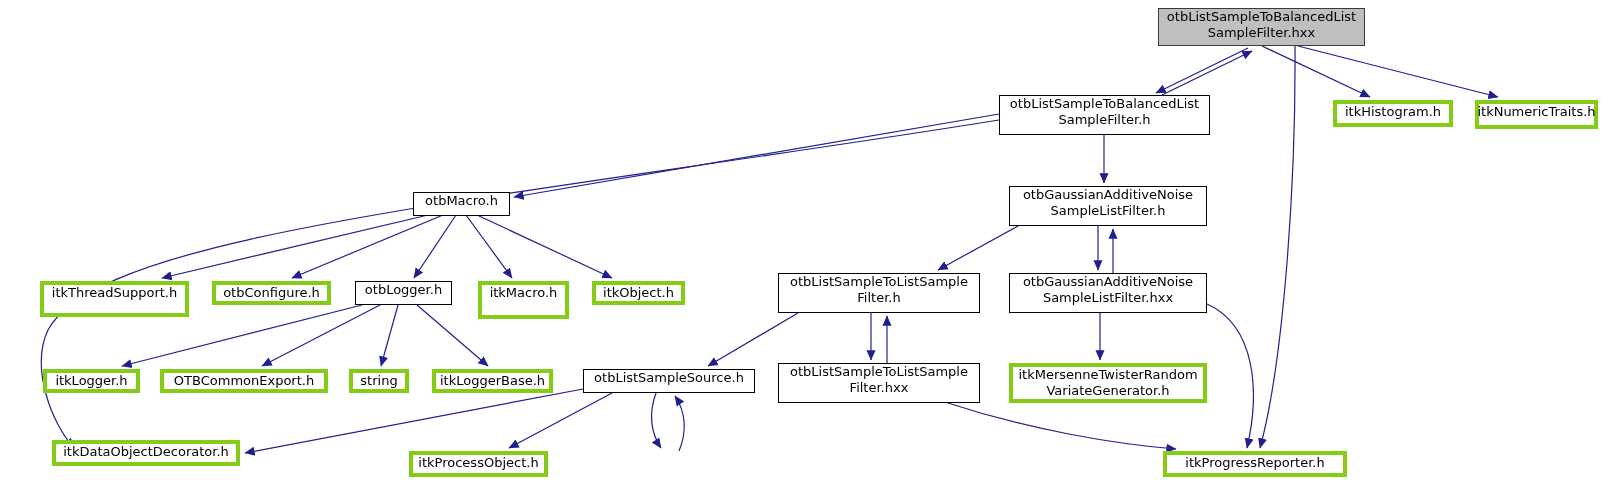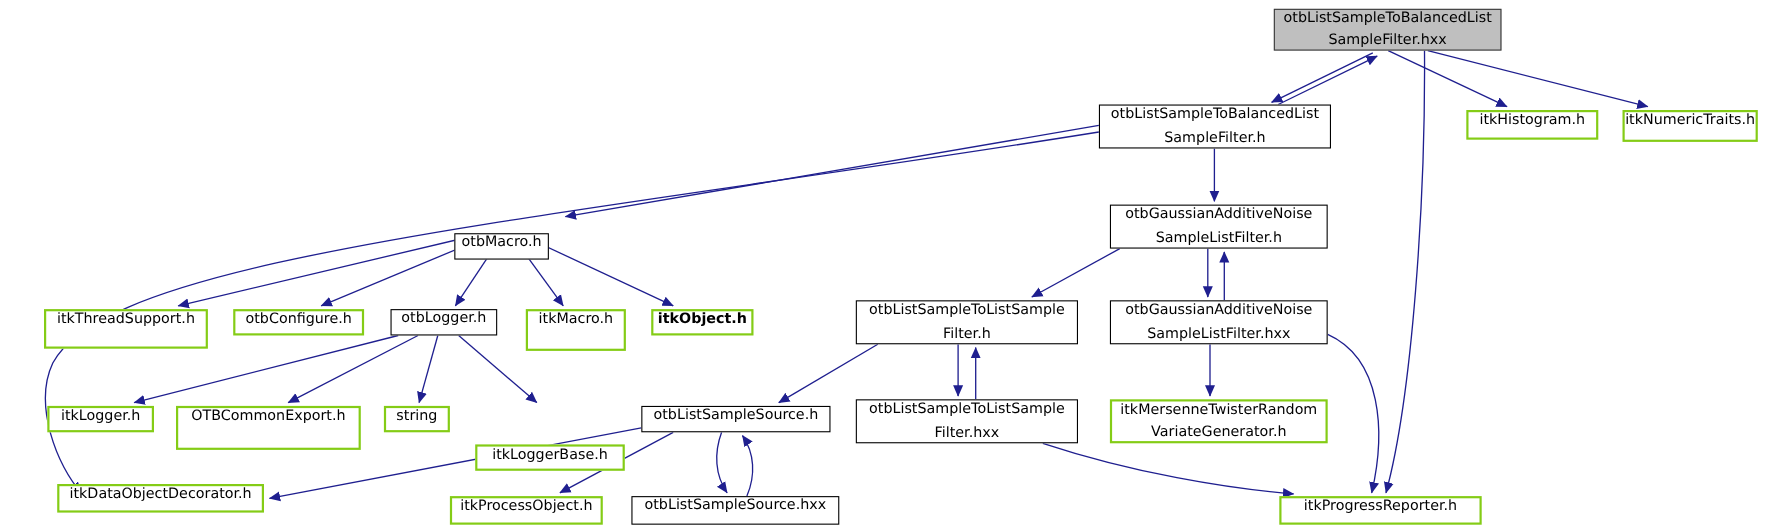--- a/index.html
+++ b/index.html
@@ -8,30 +8,30 @@
     width:1623px; height:484px;
     background:#ffffff;
     font-family:"DejaVu Sans","Liberation Sans",sans-serif;
     overflow:hidden;
   }
   #edges { position:absolute; left:0; top:0; width:1623px; height:484px; }
   .node {
     position:absolute;
     box-sizing:border-box;
     display:flex; flex-direction:column;
-    justify-content:space-between; align-items:center;
+    justify-content:flex-start; align-items:center;
     background:#ffffff;
     border:1px solid #000000;
     color:#000000;
     font-size:13px; line-height:16px;
     text-align:center; white-space:nowrap;
     z-index:2;
   }
   .node.current { border:1.4px solid #3a3a3a; }
-  .node.external { border:2px solid #84cc16; }
+  .node.external { border:4px solid #84cc16; }
   .node .line { pointer-events:none; }
 </style>
 </head>
 <body>
 
 <div id="canvas">
   <svg id="edges" xmlns="http://www.w3.org/2000/svg" width="1623" height="484" viewBox="0 0 1623 484">
     <defs>
       <marker id="arrowhead" viewBox="0 0 10 10" refX="8.5" refY="5" markerWidth="9.5" markerHeight="9.5" orient="auto">
         <path d="M 0 1 L 9 5 L 0 9 z" fill="#1f1f8f"></path>
@@ -77,78 +77,75 @@
     <div class="node documented" style="left: 999px; top: 95px; width: 211px; height: 40px;">
       <div class="line">otbListSampleToBalancedList</div>
       <div class="line">SampleFilter.h</div>
     </div>
     <div class="node external" style="left: 1333px; top: 100px; width: 120px; height: 27px;">
       <div class="line">itkHistogram.h</div>
     </div>
     <div class="node external" style="left: 1475px; top: 100px; width: 123px; height: 29px;">
       <div class="line">itkNumericTraits.h</div>
     </div>
-    <div class="node documented" style="left: 413px; top: 192px; width: 86px; height: 24px; margin-top: 20px;">
+    <div class="node documented" style="left: 413px; top: 192px; width: 97px; height: 24px;">
       <div class="line">otbMacro.h</div>
     </div>
     <div class="node documented" style="left: 1009px; top: 186px; width: 198px; height: 40px;">
       <div class="line">otbGaussianAdditiveNoise</div>
       <div class="line">SampleListFilter.h</div>
     </div>
     <div class="node external" style="left: 40px; top: 281px; width: 149px; height: 36px;">
       <div class="line">itkThreadSupport.h</div>
     </div>
     <div class="node external" style="left: 212px; top: 281px; width: 119px; height: 24px;">
       <div class="line">otbConfigure.h</div>
     </div>
     <div class="node documented" style="left: 355px; top: 281px; width: 97px; height: 24px;">
       <div class="line">otbLogger.h</div>
     </div>
     <div class="node external" style="left: 478px; top: 281px; width: 91px; height: 38px;">
       <div class="line">itkMacro.h</div>
     </div>
-    <div class="node external" style="left: 592px; top: 281px; width: 93px; height: 24px; font-weight: bold;">
+    <div class="node external" style="left: 592px; top: 281px; width: 93px; height: 24px;">
       <div class="line">itkObject.h</div>
     </div>
     <div class="node documented" style="left: 778px; top: 273px; width: 202px; height: 40px;">
       <div class="line">otbListSampleToListSample</div>
       <div class="line">Filter.h</div>
     </div>
     <div class="node documented" style="left: 1009px; top: 273px; width: 198px; height: 40px;">
       <div class="line">otbGaussianAdditiveNoise</div>
       <div class="line">SampleListFilter.hxx</div>
     </div>
     <div class="node external" style="left: 43px; top: 369px; width: 97px; height: 24px;">
       <div class="line">itkLogger.h</div>
     </div>
-    <div class="node external" style="left: 160px; top: 369px; width: 168px; height: 40px;">
+    <div class="node external" style="left: 160px; top: 369px; width: 168px; height: 24px;">
       <div class="line">OTBCommonExport.h</div>
     </div>
     <div class="node external" style="left: 349px; top: 369px; width: 60px; height: 24px;">
       <div class="line">string</div>
     </div>
-    <div class="node external" style="left: 432px; top: 369px; width: 136px; height: 24px; margin-top: 35px;">
+    <div class="node external" style="left: 432px; top: 369px; width: 121px; height: 24px;">
       <div class="line">itkLoggerBase.h</div>
     </div>
     <div class="node documented" style="left: 583px; top: 369px; width: 172px; height: 24px;">
       <div class="line">otbListSampleSource.h</div>
     </div>
     <div class="node documented" style="left: 778px; top: 363px; width: 202px; height: 40px;">
       <div class="line">otbListSampleToListSample</div>
       <div class="line">Filter.hxx</div>
     </div>
     <div class="node external" style="left: 1009px; top: 363px; width: 198px; height: 40px;">
       <div class="line">itkMersenneTwisterRandom</div>
       <div class="line">VariateGenerator.h</div>
     </div>
     <div class="node external" style="left: 52px; top: 440px; width: 188px; height: 26px;">
       <div class="line">itkDataObjectDecorator.h</div>
     </div>
     <div class="node external" style="left: 409px; top: 451px; width: 139px; height: 26px;">
       <div class="line">itkProcessObject.h</div>
     </div>
-    <div class="node documented" style="left: 574px; top: 451px; width: 189px; height: 26px;">
-      <div class="line">otbListSampleSource.hxx</div>
-    </div>
     <div class="node external" style="left: 1163px; top: 451px; width: 184px; height: 26px;">
       <div class="line">itkProgressReporter.h</div>
     </div>
   </div>
 
 </body></html>

